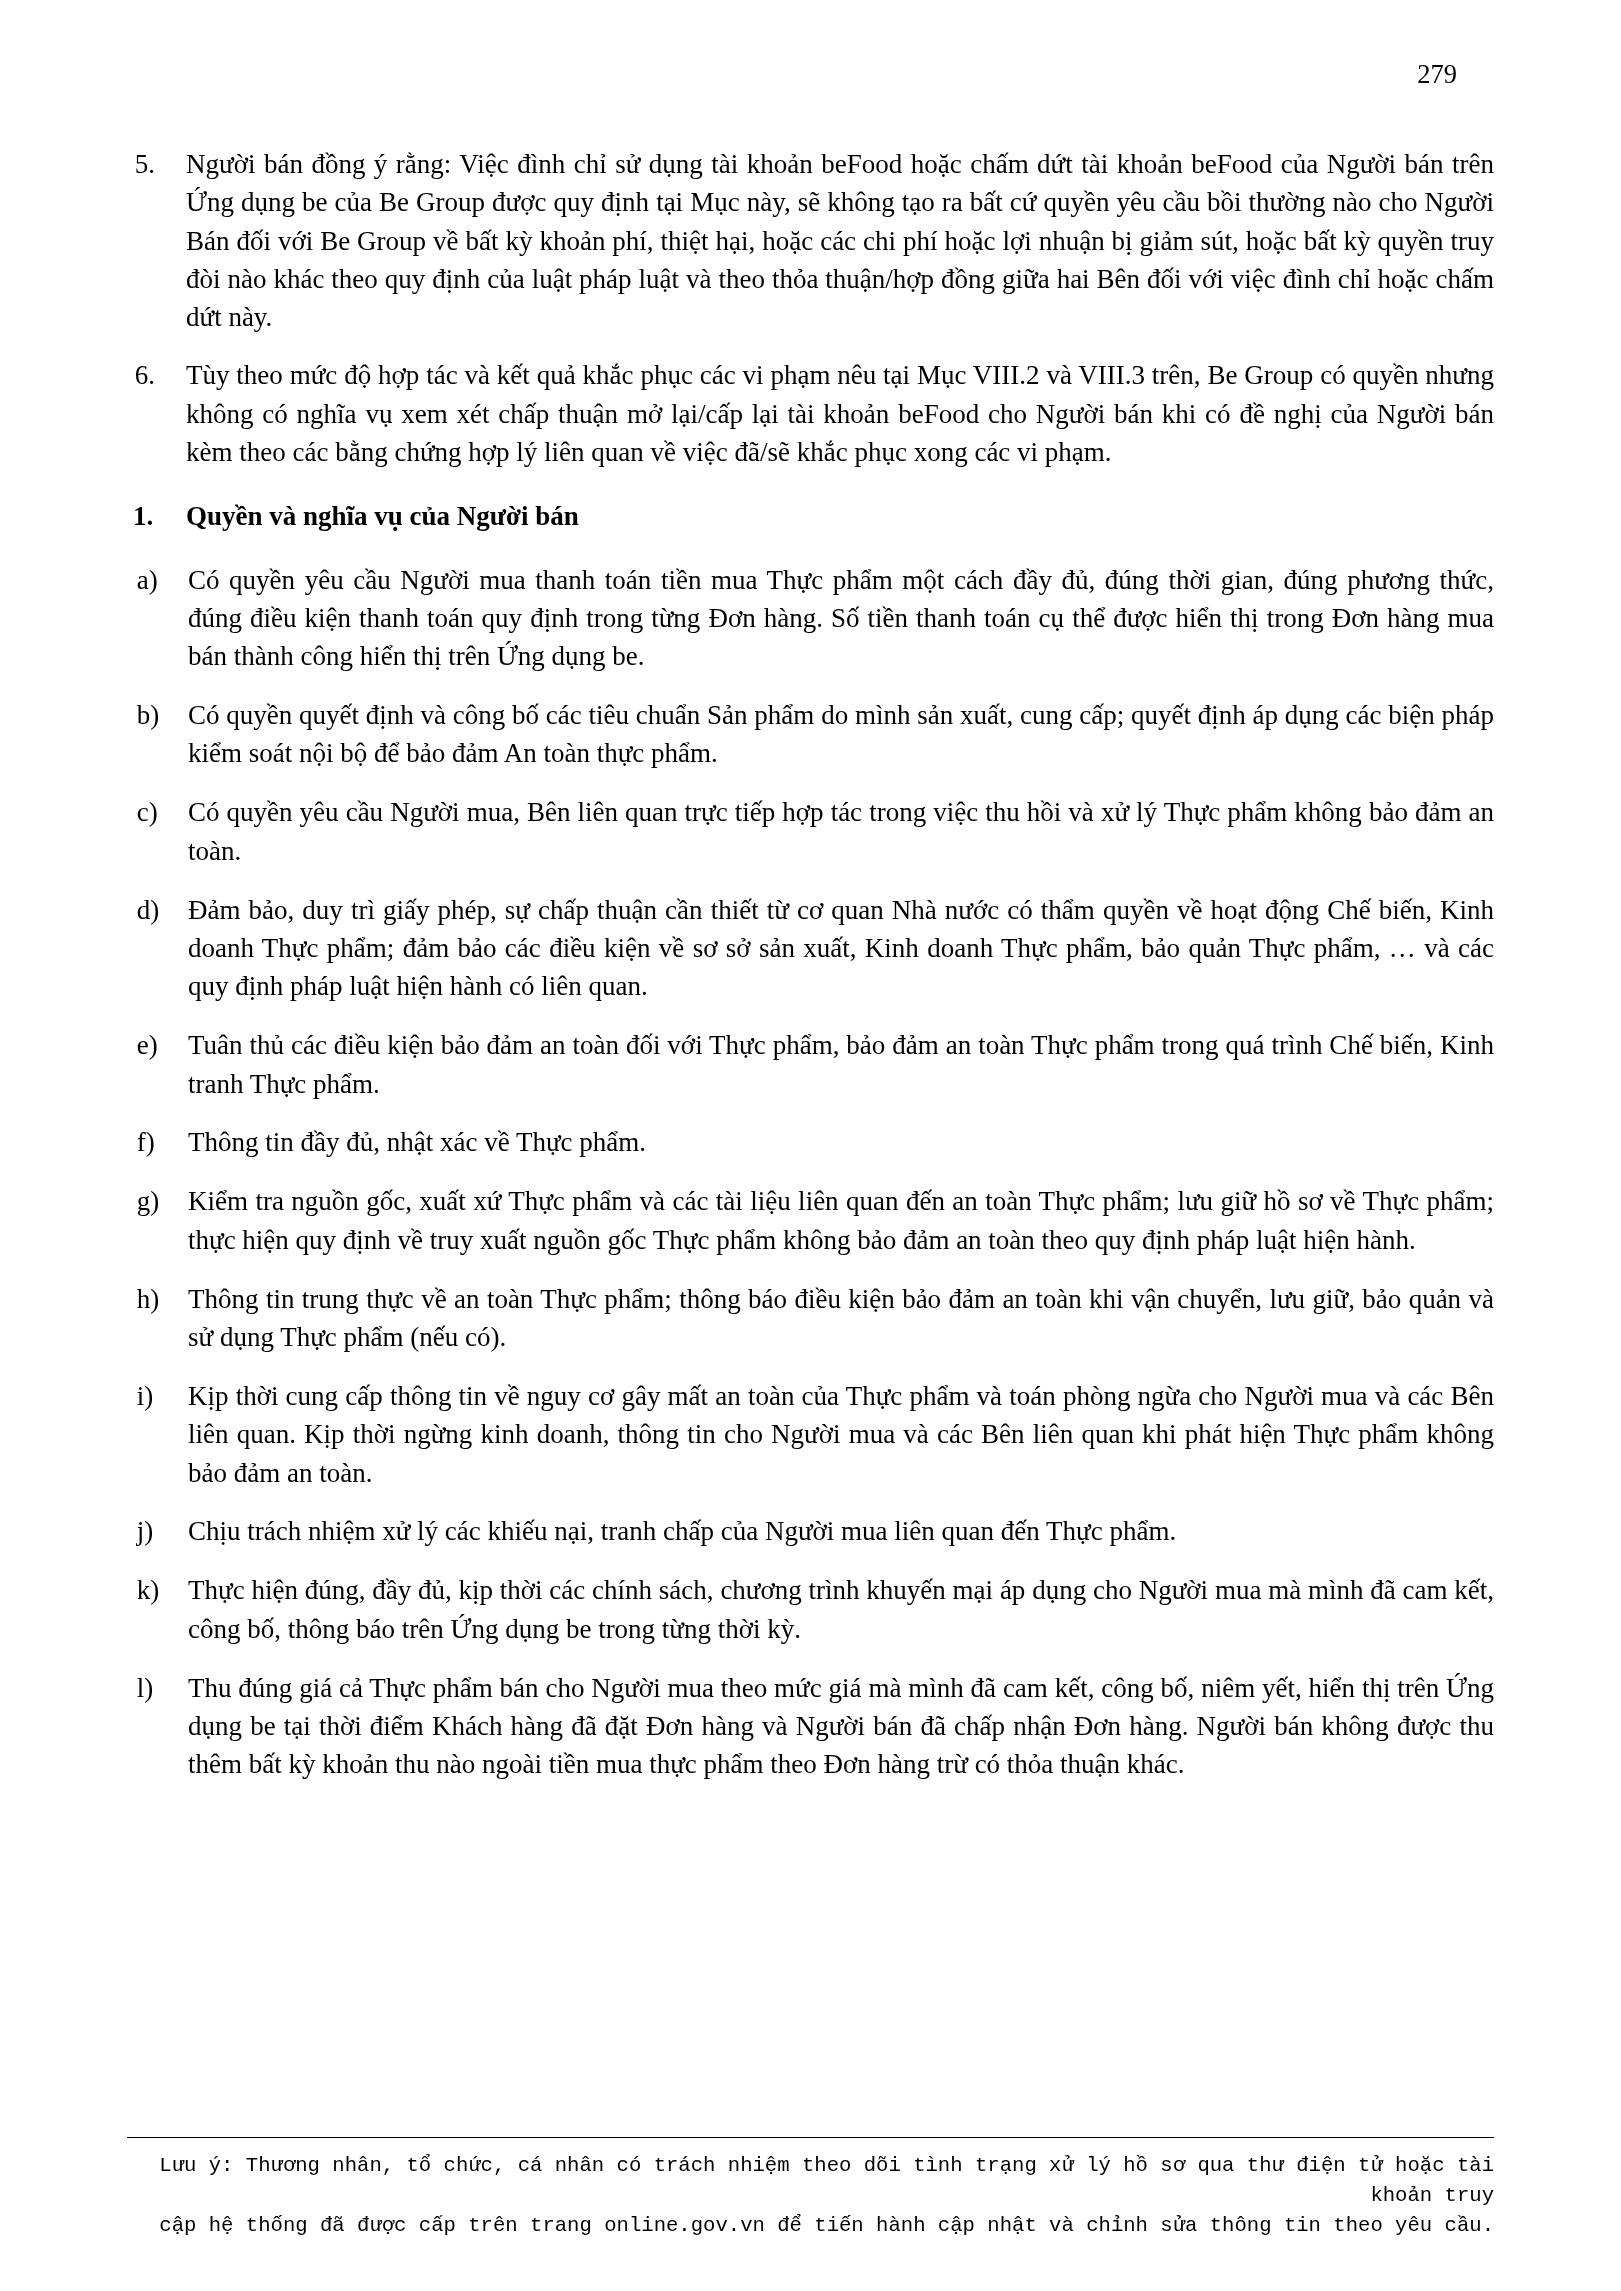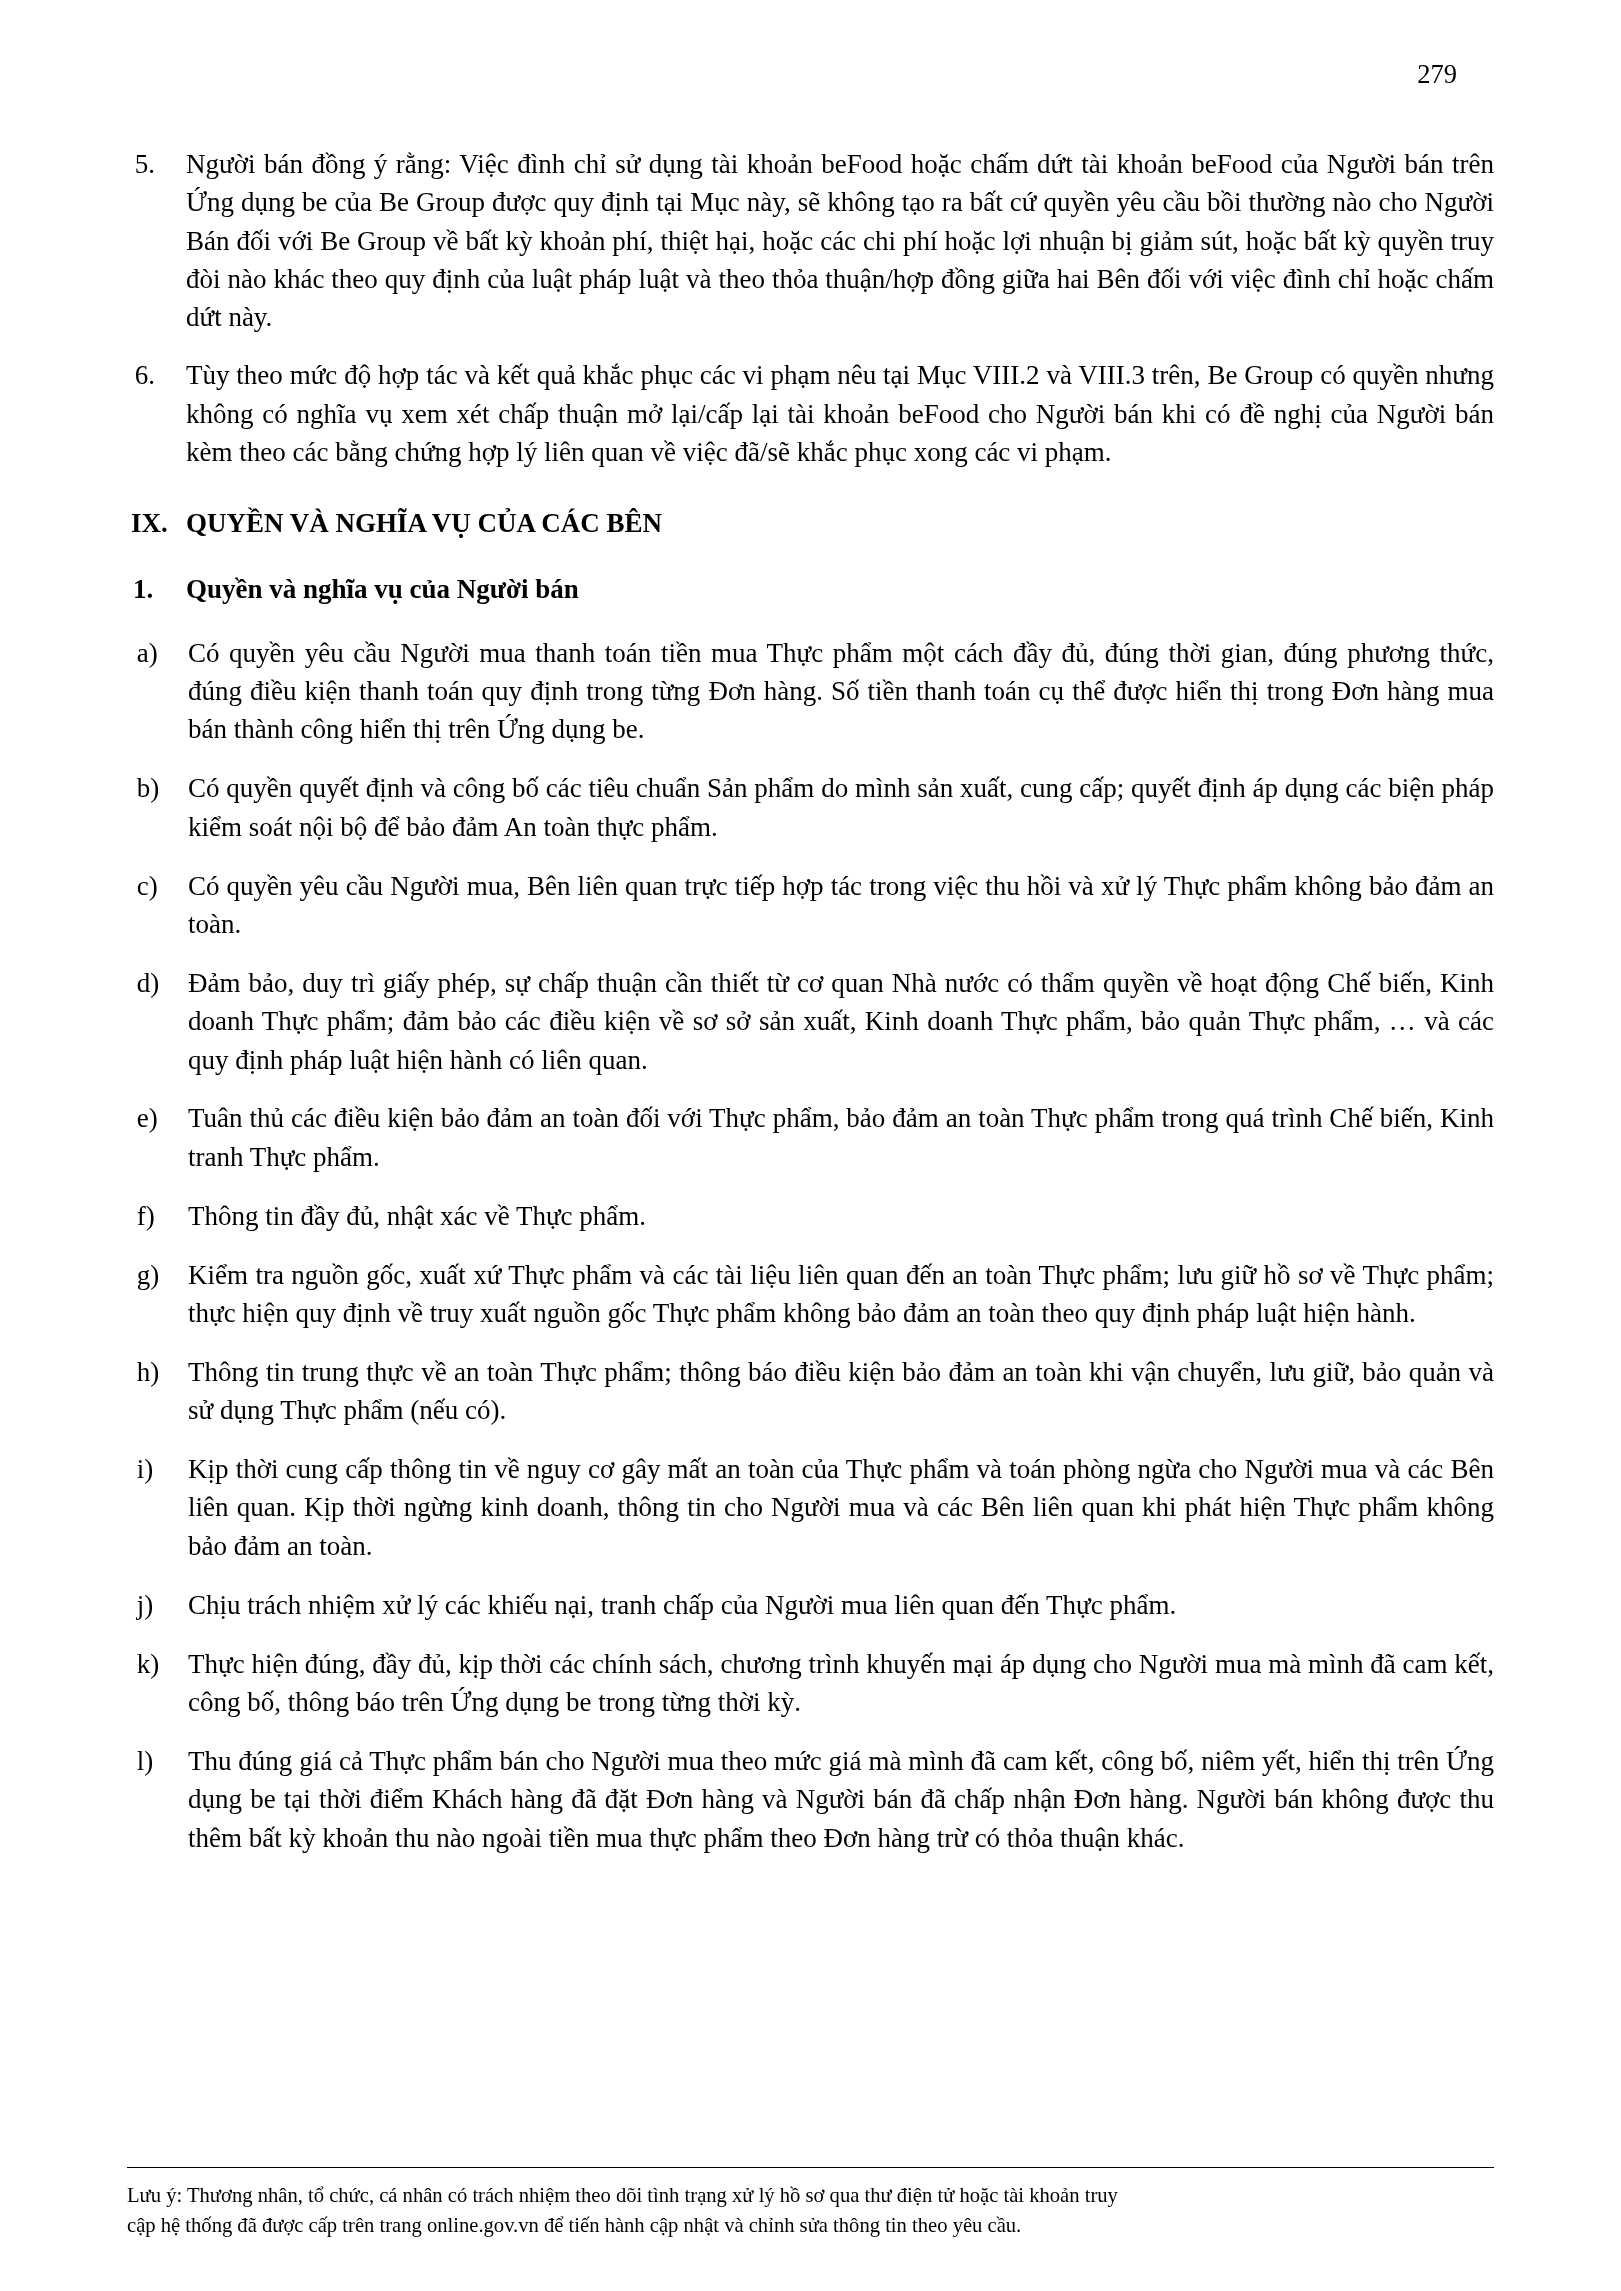--- a/index.html
+++ b/index.html
@@ -99,24 +99,24 @@
     position: absolute;
     left: 127px;
     right: 127px;
     bottom: 51px;
   }
   .footer-rule {
     border-top: 1.5px solid #000000;
     margin-bottom: 13.7px;
   }
   .footer-text {
-    font-family: Liberation Serif, serif;
+    font-family: Liberation Mono, monospace;
     font-size: 20.6px;
     line-height: 1.45;
-    text-align: left;
+    text-align: right;
     color: #000000;
   }
 </style>
 </head>
 <body>
 
 <div class="page">
 
   <div class="page-number">279</div>
 
@@ -125,24 +125,20 @@
     <div class="num-item">
       <div class="marker">5.</div>
       <div class="body">Người bán đồng ý rằng: Việc đình chỉ sử dụng tài khoản beFood hoặc chấm dứt tài khoản beFood của Người bán trên Ứng dụng be của Be Group được quy định tại Mục này, sẽ không tạo ra bất cứ quyền yêu cầu bồi thường nào cho Người Bán đối với Be Group về bất kỳ khoản phí, thiệt hại, hoặc các chi phí hoặc lợi nhuận bị giảm sút, hoặc bất kỳ quyền truy đòi nào khác theo quy định của luật pháp luật và theo thỏa thuận/hợp đồng giữa hai Bên đối với việc đình chỉ hoặc chấm dứt này.</div>
     </div>
 
     <div class="num-item">
       <div class="marker">6.</div>
       <div class="body">Tùy theo mức độ hợp tác và kết quả khắc phục các vi phạm nêu tại Mục VIII.2 và VIII.3 trên, Be Group có quyền nhưng không có nghĩa vụ xem xét chấp thuận mở lại/cấp lại tài khoản beFood cho Người bán khi có đề nghị của Người bán kèm theo các bằng chứng hợp lý liên quan về việc đã/sẽ khắc phục xong các vi phạm.</div>
     </div>
 
-    <div class="section-heading">
-      <div class="marker">IX.</div>
-      <div class="body">QUYỀN VÀ NGHĨA VỤ CỦA CÁC BÊN</div>
-    </div>
 
     <div class="sub-heading">
       <div class="marker">1.</div>
       <div class="body">Quyền và nghĩa vụ của Người bán</div>
     </div>
 
     <div class="letter-item">
       <div class="marker">a)</div>
       <div class="body">Có quyền yêu cầu Người mua thanh toán tiền mua Thực phẩm một cách đầy đủ, đúng thời gian, đúng phương thức, đúng điều kiện thanh toán quy định trong từng Đơn hàng. Số tiền thanh toán cụ thể được hiển thị trong Đơn hàng mua bán thành công hiển thị trên Ứng dụng be.</div>
     </div>

